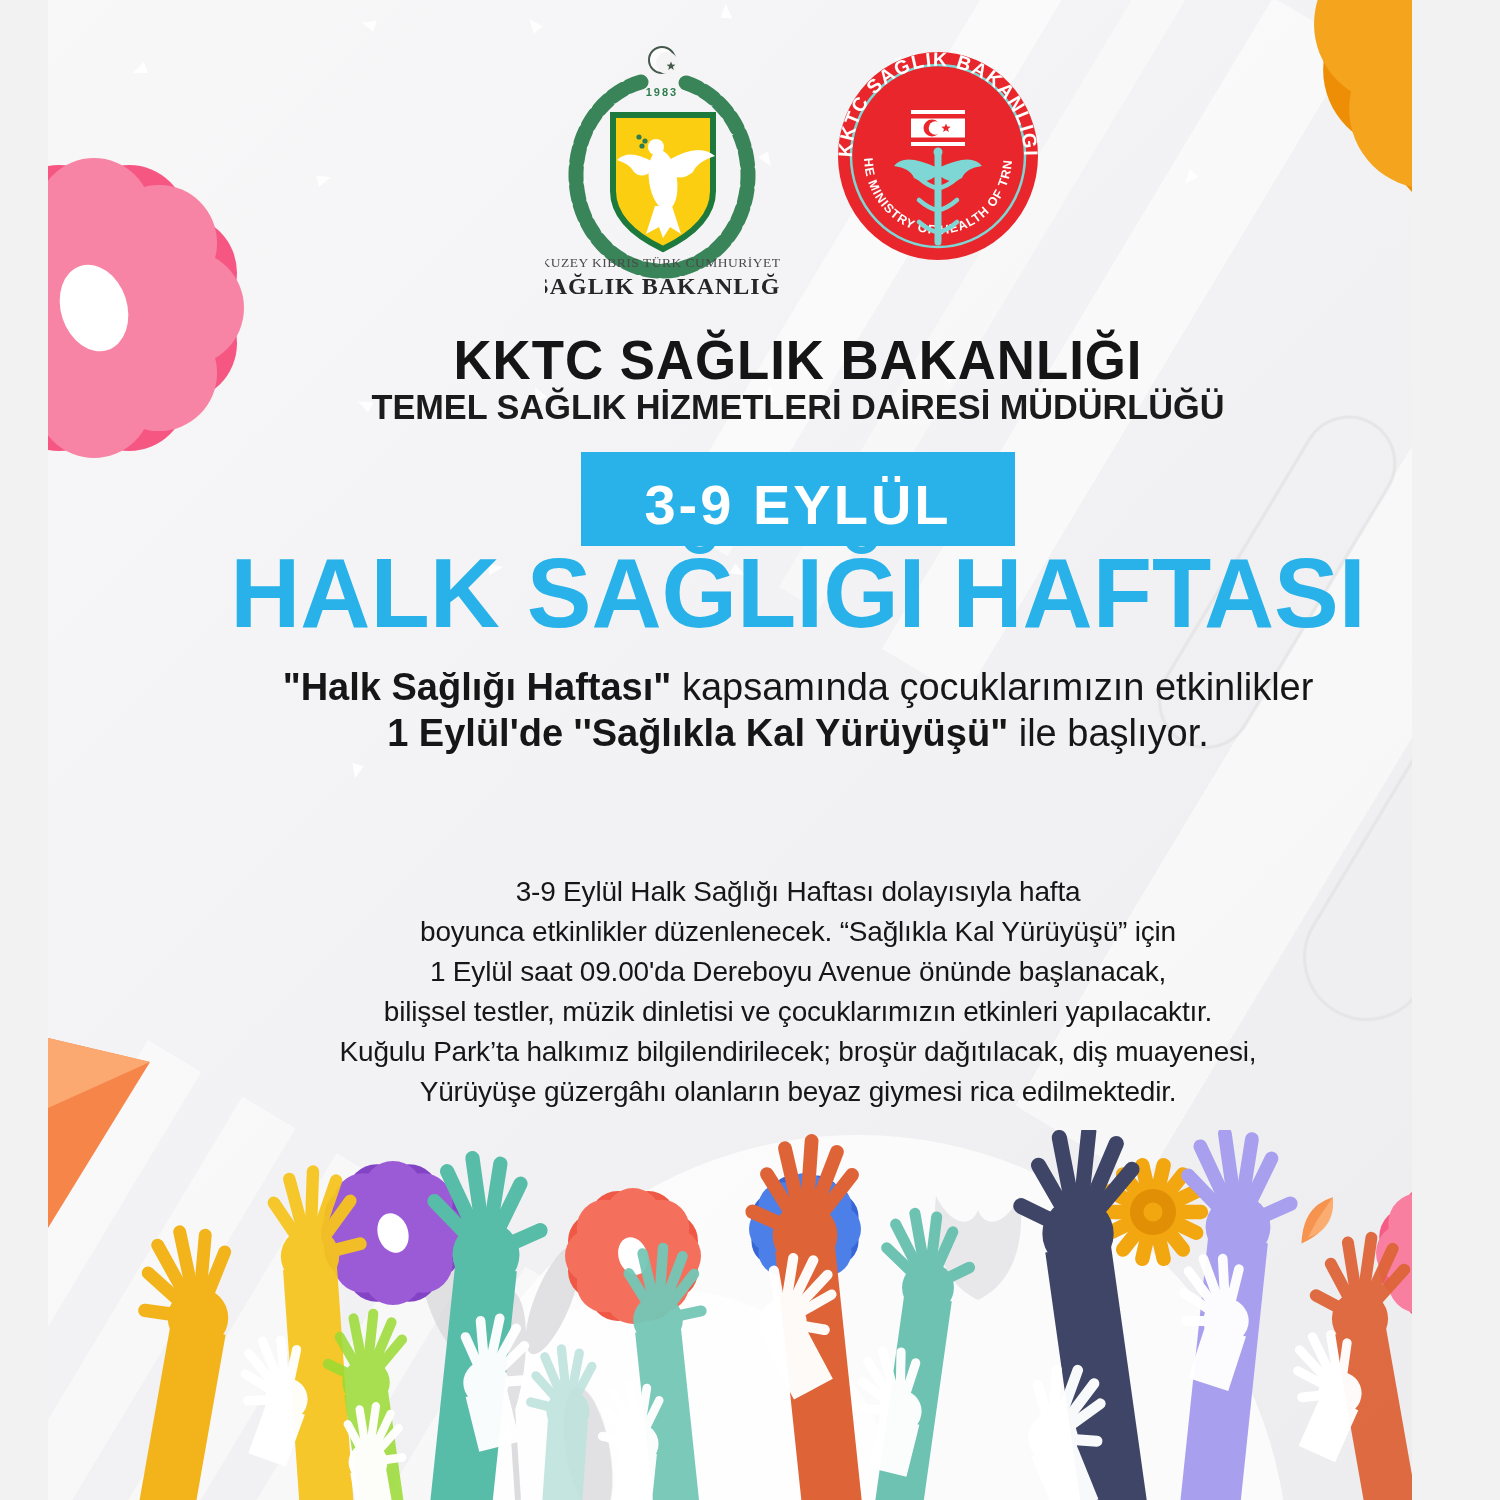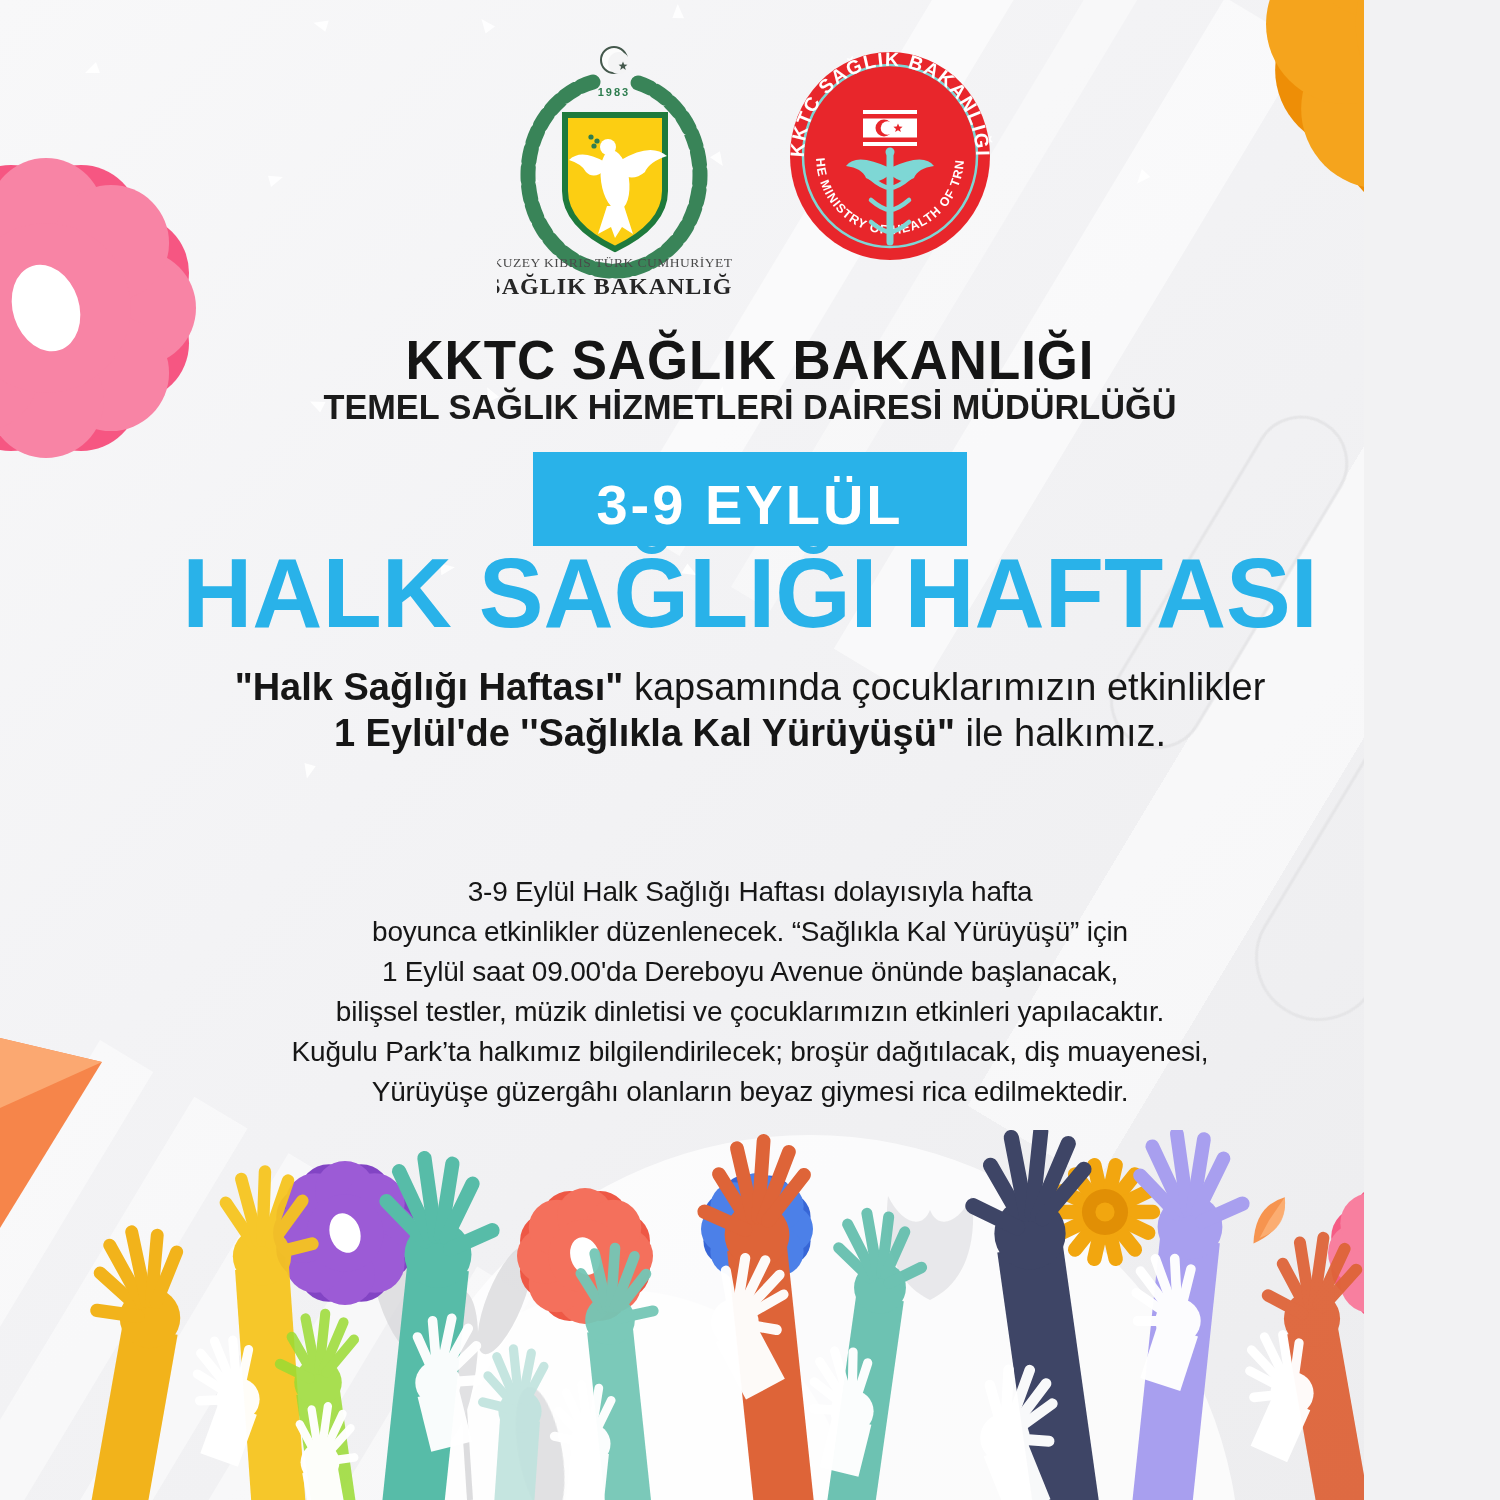--- a/index.html
+++ b/index.html
@@ -1,18 +1,18 @@
 <!DOCTYPE html>
 <html style="--accent: #29B2E9;"><head>
 <meta charset="utf-8">
 <style>
   html,body{margin:0;padding:0;}
   body{width:1500px;height:1500px;overflow:hidden;font-family:"Liberation Sans",sans-serif;background:#f2f2f3;}
   .poster{position:relative;width:1364px;height:1500px;overflow:hidden;
-    background:linear-gradient(135deg,#f8f8f9 0%,#f3f3f5 40%,#ededef 100%);}
+    background:linear-gradient(135deg,#f8f8f9 0%,#f3f3f5 40%,#ededef 100%);margin-left:48px;}
   .layer{position:absolute;left:0;top:0;}
   #bg-svg{width:1500px;height:1500px;z-index:1;}
   #hands-svg{top:1130px;width:1500px;height:370px;z-index:2;}
   .content{position:absolute;left:0;top:0;width:1500px;z-index:3;text-align:center;}
   .abs{position:absolute;left:0;width:1500px;text-align:center;}
 
   .org-heading{top:328px;font-size:55px;font-weight:800;color:#151515;letter-spacing:1px;transform:scaleX(.96);}
   .org-subheading{top:387px;font-size:35px;font-weight:800;color:#1b1b1b;letter-spacing:0;transform:scaleX(.98);}
   .date-badge-wrap{top:452px;}
   .date-badge{display:inline-block;background:var(--accent,#29B2E9);color:#fff;font-weight:800;
@@ -194,21 +194,21 @@
   <div class="content">
     <div class="abs org-heading">KKTC SAĞLIK BAKANLIĞI</div>
     <div class="abs org-subheading">TEMEL SAĞLIK HİZMETLERİ DAİRESİ MÜDÜRLÜĞÜ</div>
     <div class="abs date-badge-wrap">
       <span class="date-badge">3-9 EYLÜL</span>
     </div>
     <div class="abs main-title">HALK SAĞLIĞI HAFTASI</div>
 
     <div class="abs intro">
       <div class="line"><b>"Halk Sağlığı Haftası"</b><span> kapsamında çocuklarımızın etkinlikler</span></div>
-      <div class="line"><b>1 Eylül'de ''Sağlıkla Kal Yürüyüşü"</b><span> ile halkımız.</span></div>
+      <div class="line"><b>1 Eylül'de ''Sağlıkla Kal Yürüyüşü"</b><span> ile başlıyor.</span></div>
     </div>
 
     <div class="abs details">
       <div class="line">3-9 Eylül Halk Sağlığı Haftası dolayısıyla hafta</div>
       <div class="line">boyunca etkinlikler düzenlenecek. “Sağlıkla Kal Yürüyüşü” için</div>
       <div class="line">1 Eylül saat 09.00'da Dereboyu Avenue önünde başlanacak,</div>
       <div class="line">bilişsel testler, müzik dinletisi ve çocuklarımızın etkinleri yapılacaktır.</div>
       <div class="line">Kuğulu Park’ta halkımız bilgilendirilecek; broşür dağıtılacak, diş muayenesi,</div>
       <div class="line">Yürüyüşe güzergâhı olanların beyaz giymesi rica edilmektedir.</div>
     </div>

